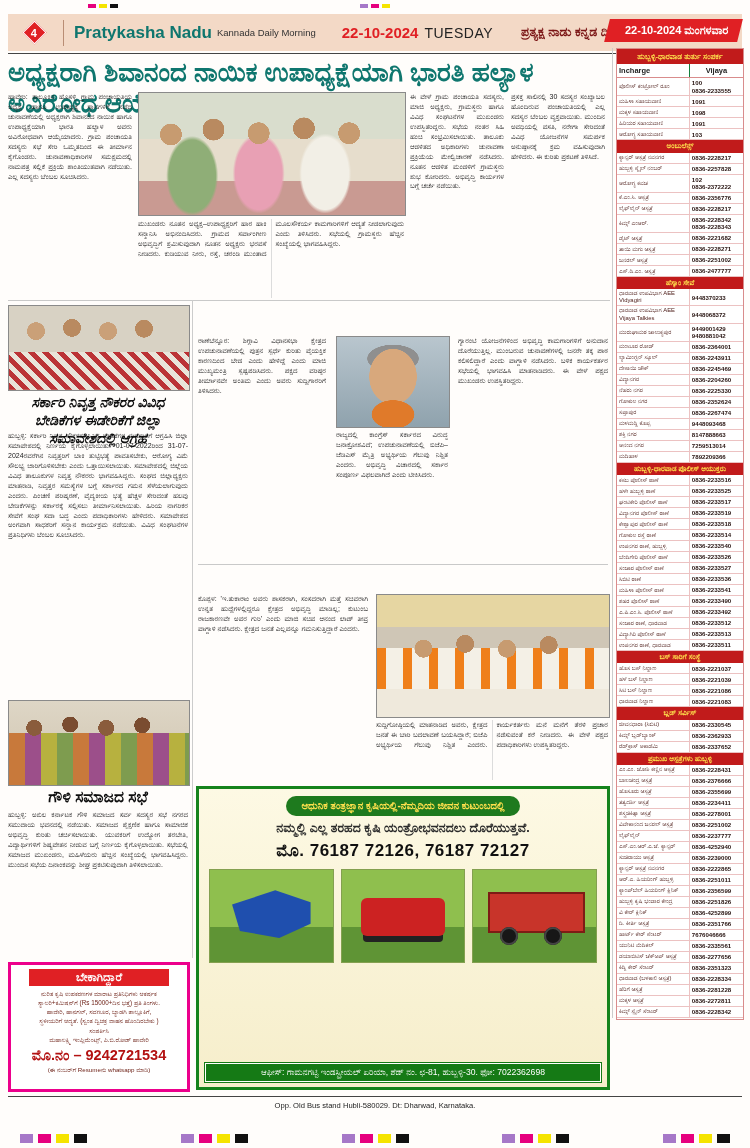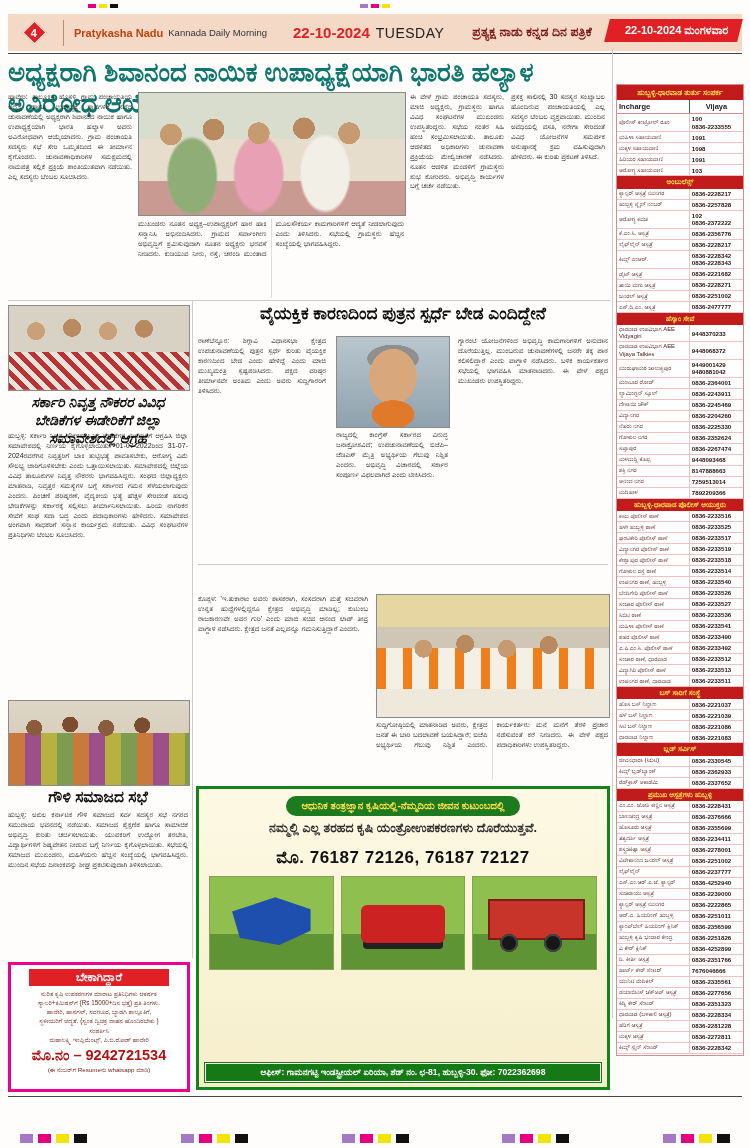--- a/index.html
+++ b/index.html
@@ -5,21 +5,21 @@
   html,body{margin:0;padding:0;background:#ffffff;}
   #page{position:relative;width:750px;height:1148px;background:#fffdfb;overflow:hidden;
         font-family:"Liberation Sans",sans-serif;color:#1c1c1c;}
   .abs{position:absolute;}
   
   .mast{left:8px;top:14px;width:734px;height:37px;background:#f3d9c6;display:flex;align-items:center;}
   .diamond{width:17px;height:17px;background:#e02024;transform:rotate(45deg);margin:0 10px 0 18px;
            display:flex;align-items:center;justify-content:center;box-shadow:0 0 0 1px #fff inset;}
   .diamond span{transform:rotate(-45deg);color:#fff;font-weight:bold;font-size:11px;}
   .mast-div{width:1px;height:26px;background:#b98d74;margin:0 10px;}
-  .mast-name{font-weight:bold;font-size:11px;color:#c2410c;}
+  .mast-name{font-weight:bold;font-size:17px;color:#0f766e;}
   .mast-tag{font-size:9.5px;color:#333;margin-left:5px;}
   .mast-date{color:#e02024;font-weight:bold;font-size:15px;margin-left:26px;}
   .mast-day{color:#222;font-size:14px;margin-left:6px;letter-spacing:.5px;}
   .mast-kn{color:#7a1414;font-weight:bold;font-size:12.5px;margin-left:28px;}
   .datebox{position:absolute;right:2px;top:5px;background:#e02024;color:#fff;font-weight:bold;
            font-size:11px;padding:5px 12px 5px 18px;transform:skewX(-14deg);}
   .datebox span{display:inline-block;transform:skewX(14deg);}
   .regmarks{display:flex;gap:3px;}
   .regmarks i{width:8px;height:4px;display:inline-block;}
   
@@ -74,21 +74,21 @@
      radial-gradient(8px 8px at 14% 32%,#8a5c3c 98%,transparent),
      radial-gradient(8px 8px at 34% 28%,#7a4c30 98%,transparent),
      radial-gradient(8px 8px at 54% 32%,#8a5c3c 98%,transparent),
      radial-gradient(8px 8px at 74% 29%,#7a4c30 98%,transparent),
      repeating-linear-gradient(90deg,#c8793b 0 16px,#9c4f8a 16px 32px,#b7b13f 32px 48px,#7e9c4f 48px 64px),
      linear-gradient(#ded6c6,#cfc4ae);
      background-size:auto,auto,auto,auto,100% 62%,100% 100%;
      background-position:0 0,0 0,0 0,0 0,0 100%,0 0;background-repeat:no-repeat;}
   
   #sidebar{left:616px;top:48px;width:126px;height:970px;border:1px solid #d98c8c;background:#fff;
-           overflow:hidden;font-family:"Liberation Sans",sans-serif;margin-top:36px;}
+           overflow:hidden;font-family:"Liberation Sans",sans-serif;}
   .sb-title{background:#c11b1b;color:#ffe14d;font-weight:bold;font-size:7.6px;text-align:center;
             padding:3px 1px;line-height:1.2;}
   .sb-colhead{display:flex;border-bottom:1px solid #d98c8c;font-weight:bold;font-size:7.5px;color:#222;}
   .sb-colhead div{padding:2px 2px;}
   .sb-colhead .c1{width:58%;border-right:1px solid #15803d;}
   .sb-colhead .c2{width:42%;text-align:center;}
   .sb-sec{background:#c11b1b;color:#ffe14d;font-weight:bold;font-size:7.2px;text-align:center;
           padding:2px 1px;line-height:1.15;}
   .sb-row{display:flex;border-bottom:1px solid #ecc2c2;min-height:10px;align-items:center;}
   .sb-name{width:58%;font-size:5.9px;line-height:1.2;color:#50201c;padding:1px 2px;border-right:1px solid #ecc2c2;
@@ -98,34 +98,34 @@
   #green-ad{left:196px;top:786px;width:414px;height:304px;border:3px solid #15831c;
             background:linear-gradient(#fdf9e4,#f6eecb);box-sizing:border-box;text-align:center;}
   .ga-banner{display:inline-block;margin-top:7px;background:#1e7a1e;color:#ffe14d;font-weight:bold;
              font-size:10px;padding:4px 16px;border-radius:13px;}
   .ga-ribbon{display:inline-block;margin-top:6px;background:#e0218a;color:#ffe14d;font-weight:bold;
              font-size:11px;padding:4px 22px;
              clip-path:polygon(0 0,100% 0,94% 50%,100% 100%,0 100%,6% 50%);}
   .ga-title{margin-top:6px;color:#d81f1f;font-weight:bold;font-size:27px;line-height:1.1;
             font-family:"DejaVu Sans",sans-serif;}
   .ga-sub{margin-top:5px;color:#2a2a2a;font-weight:bold;font-size:12.5px;}
-  .ga-phone{margin-top:12px;color:#101010;font-weight:bold;font-size:17px;letter-spacing:.5px;}
+  .ga-phone{margin-top:5px;color:#101010;font-weight:bold;font-size:17px;letter-spacing:.5px;}
   .ga-photos{display:flex;gap:7px;margin:8px 10px 0 10px;}
   .eq{flex:1;height:92px;border:1px solid #84a050;background:linear-gradient(#8fbf4e 0 62%,#5f9435 62% 100%);
       position:relative;overflow:hidden;}
   .eq-shape{position:absolute;}
   .eq1 .eq-shape{left:18%;top:22%;width:64%;height:52%;background:#1f4fae;
                  clip-path:polygon(0 30%,55% 0,100% 25%,100% 70%,60% 100%,10% 85%);}
   .eq2 .eq-shape{left:16%;top:30%;width:68%;height:42%;background:#cc2222;border-radius:6px;
                  box-shadow:0 8px 0 -2px #222;}
   .eq3 .eq-shape{left:12%;top:24%;width:76%;height:40%;background:#c8342a;border:2px solid #7d1c15;}
   .eq3 .wheel{position:absolute;width:18px;height:18px;border-radius:50%;background:#171717;
               top:62%;box-shadow:0 0 0 2px #444 inset;}
   .ga-office{position:absolute;left:6px;right:6px;bottom:5px;background:#157a15;color:#fff;
-             font-weight:bold;font-size:8.6px;padding:3px 2px;border:1px solid #fff;outline:1px solid #157a15;}
+             font-weight:normal;font-size:8.6px;padding:3px 2px;border:1px solid #fff;outline:1px solid #157a15;}
   
   #wanted-ad{left:8px;top:962px;width:182px;height:130px;border:3px solid #ec008c;background:#fff;
              box-sizing:border-box;text-align:center;padding:3px 4px;}
   .wa-head{background:#e02024;color:#fff;font-weight:bold;font-size:11.5px;padding:2px 0;margin:1px 14px 3px 14px;}
   .wa-line{font-size:6.3px;color:#6e2218;line-height:1.45;}
   .wa-phone{color:#b31212;font-weight:bold;font-size:14.5px;margin-top:3px;}
   .wa-note{font-size:6.2px;color:#6e2218;margin-top:2px;}
   
   .foot-line{font-size:7.6px;color:#222;text-align:center;line-height:1.5;}
   .cbars{display:flex;justify-content:space-between;align-items:center;}
@@ -191,35 +191,34 @@
         <div class="wa-line">ಸ್ಯಾಲರಿ+ಕಮಿಷನ್‌ಗೆ (Rs 15000+ದಿನ ಭತ್ತೆ) ಪ್ರತಿ ತಿಂಗಳು.</div>
         <div class="wa-line">ಹಾವೇರಿ, ಹಾನಗಲ್, ಸವಣೂರ, ಬ್ಯಾಡಗಿ ತಾಲ್ಲೂಕಿಗೆ,</div>
         <div class="wa-line">ಸ್ಥಳೀಯರಿಗೆ ಆದ್ಯತೆ. (ಸ್ವಂತ ದ್ವಿಚಕ್ರ ವಾಹನ ಹೊಂದಿರಬೇಕು )</div>
         <div class="wa-line">ಸಂಪರ್ಕಿಸಿ</div>
         <div class="wa-line">ಮಹಾಲಕ್ಷ್ಮಿ ಇಂಪ್ಲಿಮೆಂಟ್ಸ್, ಪಿ.ಬಿ.ರೋಡ್ ಹಾವೇರಿ</div>
       </div>
     <div class="wa-phone">ಮೊ.ನಂ – 9242721534</div>
     <div class="wa-note">(ಈ ನಂಬರ್‌ಗೆ Resumeನು whatsapp ಮಾಡಿ)</div>
   </div>
 
-  <div class="abs h2" style="left:198px;top:304px;width:410px;">ವೈಯಕ್ತಿಕ ಕಾರಣದಿಂದ ಪುತ್ರನ ಸ್ಪರ್ಧೆ ಬೇಡ ಎಂದಿದ್ದೇನೆ</div>
   <div class="abs bt" style="left:198px;top:336px;width:128px;height:224px;">ರಾಣೆಬೆನ್ನೂರ: ಶಿಗ್ಗಾವಿ ವಿಧಾನಸಭಾ ಕ್ಷೇತ್ರದ ಉಪಚುನಾವಣೆಯಲ್ಲಿ ಪುತ್ರನ ಸ್ಪರ್ಧೆ ಕುರಿತು ವೈಯಕ್ತಿಕ ಕಾರಣದಿಂದ ಬೇಡ ಎಂದು ಹೇಳಿದ್ದೆ ಎಂದು ಮಾಜಿ ಮುಖ್ಯಮಂತ್ರಿ ಸ್ಪಷ್ಟಪಡಿಸಿದರು. ಪಕ್ಷದ ವರಿಷ್ಠರ ತೀರ್ಮಾನವೇ ಅಂತಿಮ ಎಂದು ಅವರು ಸುದ್ದಿಗಾರರಿಗೆ ತಿಳಿಸಿದರು.</div>
   <div class="abs photo ph-portrait" style="left:336px;top:336px;width:112px;height:90px;"></div>
   <div class="abs bt" style="left:336px;top:430px;width:112px;height:130px;">ರಾಜ್ಯದಲ್ಲಿ ಕಾಂಗ್ರೆಸ್ ಸರ್ಕಾರದ ವಿರುದ್ಧ ಜನಾಕ್ರೋಶವಿದೆ; ಉಪಚುನಾವಣೆಯಲ್ಲಿ ಬಿಜೆಪಿ–ಜೆಡಿಎಸ್ ಮೈತ್ರಿ ಅಭ್ಯರ್ಥಿಯ ಗೆಲುವು ನಿಶ್ಚಿತ ಎಂದರು. ಅಭಿವೃದ್ಧಿ ವಿಚಾರದಲ್ಲಿ ಸರ್ಕಾರ ಸಂಪೂರ್ಣ ವಿಫಲವಾಗಿದೆ ಎಂದು ಟೀಕಿಸಿದರು.</div>
   <div class="abs bt" style="left:458px;top:336px;width:150px;height:224px;">ಗ್ಯಾರಂಟಿ ಯೋಜನೆಗಳಿಂದ ಅಭಿವೃದ್ಧಿ ಕಾಮಗಾರಿಗಳಿಗೆ ಅನುದಾನ ದೊರೆಯುತ್ತಿಲ್ಲ. ಮುಂಬರುವ ಚುನಾವಣೆಗಳಲ್ಲಿ ಜನರೇ ತಕ್ಕ ಪಾಠ ಕಲಿಸಲಿದ್ದಾರೆ ಎಂದು ವಾಗ್ದಾಳಿ ನಡೆಸಿದರು. ಬಳಿಕ ಕಾರ್ಯಕರ್ತರ ಸಭೆಯಲ್ಲಿ ಭಾಗವಹಿಸಿ ಮಾತನಾಡಿದರು. ಈ ವೇಳೆ ಪಕ್ಷದ ಮುಖಂಡರು ಉಪಸ್ಥಿತರಿದ್ದರು.</div>
 
   <div class="abs hrule-light" style="left:198px;top:564px;width:410px;"></div>
 
   <div class="abs bt" style="left:198px;top:594px;width:170px;height:186px;">ಕೊಪ್ಪಳ: 'ಇ.ತುಕಾರಾಂ ಅವರು ಶಾಸಕರಾಗಿ, ಸಂಸದರಾಗಿ ಮತ್ತೆ ಸಚಿವರಾಗಿ ಉನ್ನತ ಹುದ್ದೆಗಳಲ್ಲಿದ್ದರೂ ಕ್ಷೇತ್ರದ ಅಭಿವೃದ್ಧಿ ಮಾಡಿಲ್ಲ; ಕುಟುಂಬ ರಾಜಕಾರಣವೇ ಅವರ ಗುರಿ' ಎಂದು ಮಾಜಿ ಸಚಿವ ಆನಂದ ಲಾಡ್ ತೀವ್ರ ವಾಗ್ದಾಳಿ ನಡೆಸಿದರು. ಕ್ಷೇತ್ರದ ಜನತೆ ಎಲ್ಲವನ್ನೂ ಗಮನಿಸುತ್ತಿದ್ದಾರೆ ಎಂದರು.</div>
   <div class="abs photo ph-meeting" style="left:376px;top:594px;width:232px;height:122px;"></div>
   <div class="abs bt cols2" style="left:376px;top:720px;width:232px;height:60px;">ಸುದ್ದಿಗೋಷ್ಠಿಯಲ್ಲಿ ಮಾತನಾಡಿದ ಅವರು, ಕ್ಷೇತ್ರದ ಜನತೆ ಈ ಬಾರಿ ಬದಲಾವಣೆ ಬಯಸಿದ್ದಾರೆ; ಬಿಜೆಪಿ ಅಭ್ಯರ್ಥಿಯ ಗೆಲುವು ನಿಶ್ಚಿತ ಎಂದರು. ಕಾರ್ಯಕರ್ತರು ಮನೆ ಮನೆಗೆ ತೆರಳಿ ಪ್ರಚಾರ ನಡೆಸುವಂತೆ ಕರೆ ನೀಡಿದರು. ಈ ವೇಳೆ ಪಕ್ಷದ ಪದಾಧಿಕಾರಿಗಳು ಉಪಸ್ಥಿತರಿದ್ದರು.</div>
 
   <div class="abs" id="green-ad">
     <div><span class="ga-banner">ಆಧುನಿಕ ತಂತ್ರಜ್ಞಾನ ಕೃಷಿಯಲ್ಲಿ-ನೆಮ್ಮದಿಯ ಜೀವನ ಕುಟುಂಬದಲ್ಲಿ</span></div>
-    <div class="ga-sub">ನಮ್ಮಲ್ಲಿ ಎಲ್ಲ ತರಹದ ಕೃಷಿ ಯಂತ್ರೋಉಪಕರಣಗಳು ದೊರೆಯುತ್ತವೆ.</div>
+    <div class="ga-sub">ನಮ್ಮಲ್ಲಿ ಎಲ್ಲ ತರಹದ ಕೃಷಿ ಯಂತ್ರೋಭವನದಲು ದೊರೆಯುತ್ತವೆ.</div>
     <div class="ga-phone">ಮೊ. 76187 72126, 76187 72127</div>
     <div class="ga-photos">
       <div class="eq eq1">
           <div class="eq-shape"></div>
         </div>
       <div class="eq eq2">
           <div class="eq-shape"></div>
         </div>
       <div class="eq eq3">
         <div class="eq-shape"></div>
@@ -545,20 +544,21 @@
         </div>
         <div class="sb-row">
           <div class="sb-name">ಕಿಮ್ಸ್ ಸ್ಪೈನ್ ಸೆಂಟರ್</div>
           <div class="sb-contact">0836-2228342</div>
         </div>
       </div>
   </div>
 
   <div class="abs hrule" style="left:8px;top:1096px;width:734px;"></div>
   <div class="abs" style="left:8px;top:1100px;width:734px;">
+    <div class="foot-line">Opp. Old Bus stand Hubli-580029. Dt: Dharwad, Karnataka.</div>
   </div>
   <div class="abs cbars" style="left:20px;top:1134px;width:710px;">
     <div class="cgrp">
         <i class="c-pu"></i>
         <i class="c-mg"></i>
         <i class="c-ye"></i>
         <i class="c-bk"></i>
       </div>
     <div class="cgrp">
         <i class="c-pu"></i>

